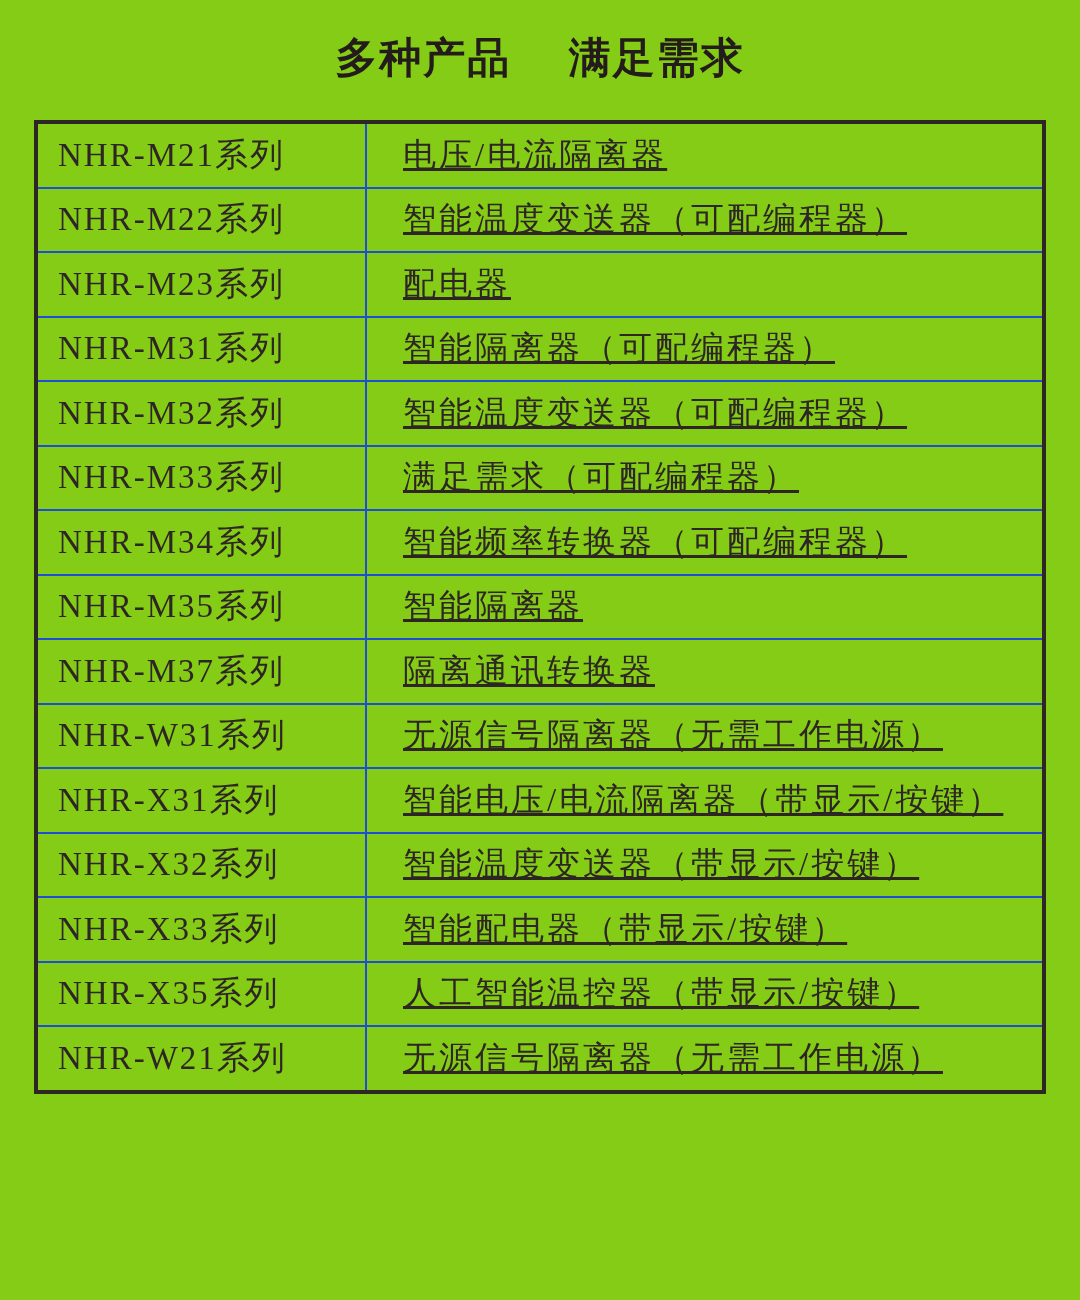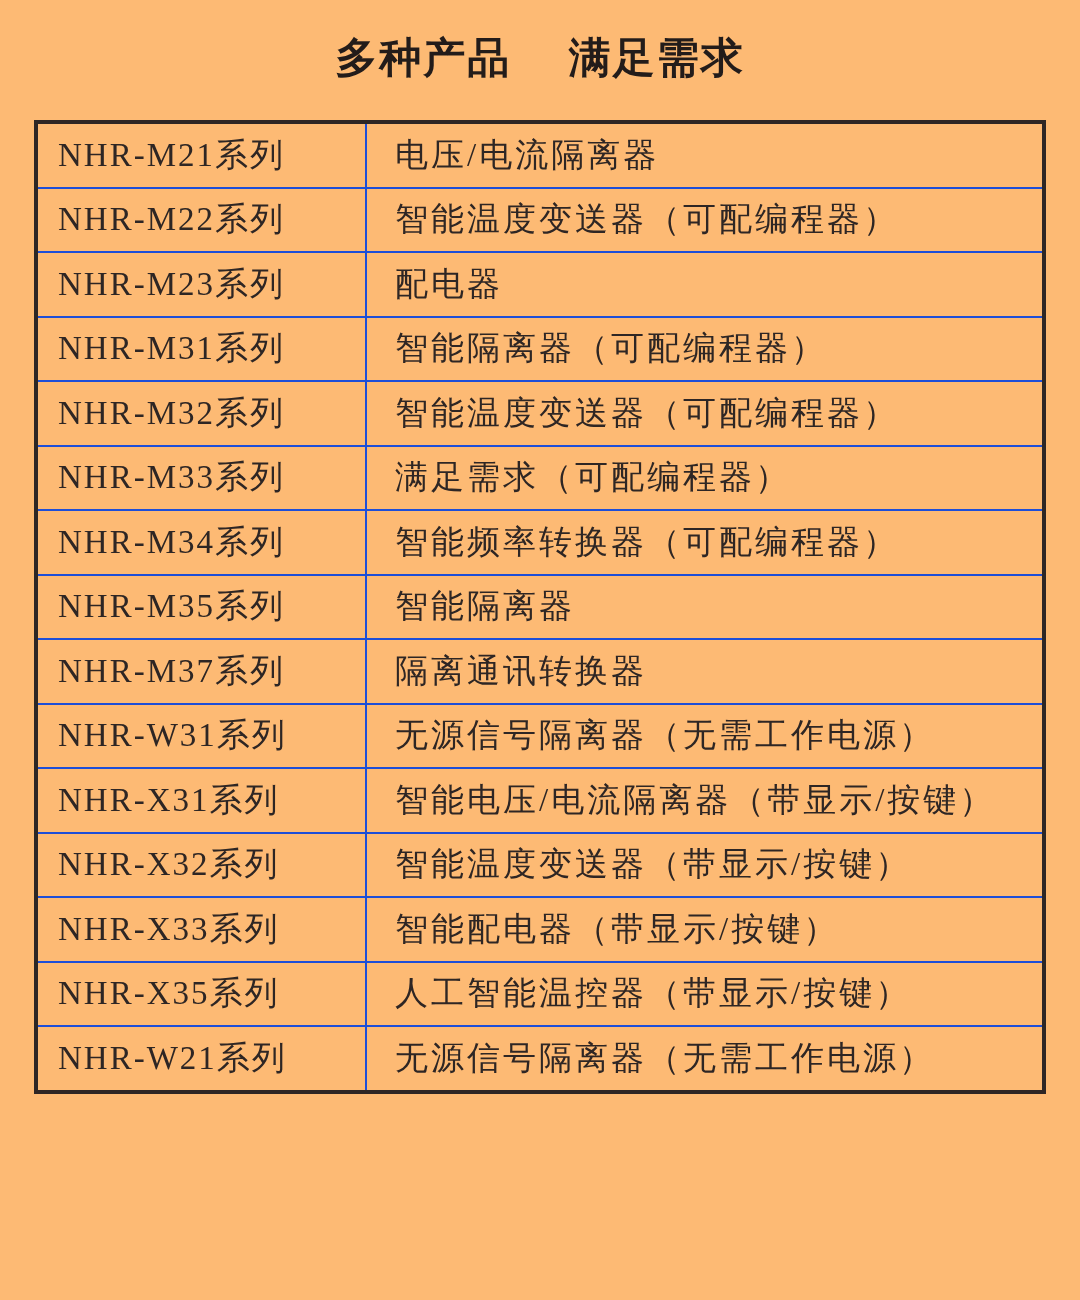--- a/index.html
+++ b/index.html
@@ -4,21 +4,21 @@
 <style>
   html, body {
     margin: 0;
     padding: 0;
     background: #ffffff;
   }
   .page {
     position: relative;
     width: 1080px;
     height: 1300px;
-    background: #fdba74;
+    background: #84cc16;
     overflow: hidden;
     font-family: "Liberation Serif", "DejaVu Serif", serif;
     color: #2e2624;
   }
   .page-title {
     position: absolute;
     top: 30px;
     left: 0;
     width: 100%;
     text-align: center;
@@ -48,22 +48,23 @@
   }
   table.product-table {
     border: 4px solid #2e2624;
   }
   td.series-cell {
     width: 306px;
     padding-left: 20px;
     letter-spacing: 2px;
   }
   td.description-cell {
-    padding-left: 28px;
+    padding-left: 36px;
     letter-spacing: 3px;
+    text-decoration: underline;
   }
 </style>
 </head>
 <body>
 
 <div class="page">
   <div class="page-title">多种产品　 满足需求</div>
 
   <table class="product-table">
     <tbody>

